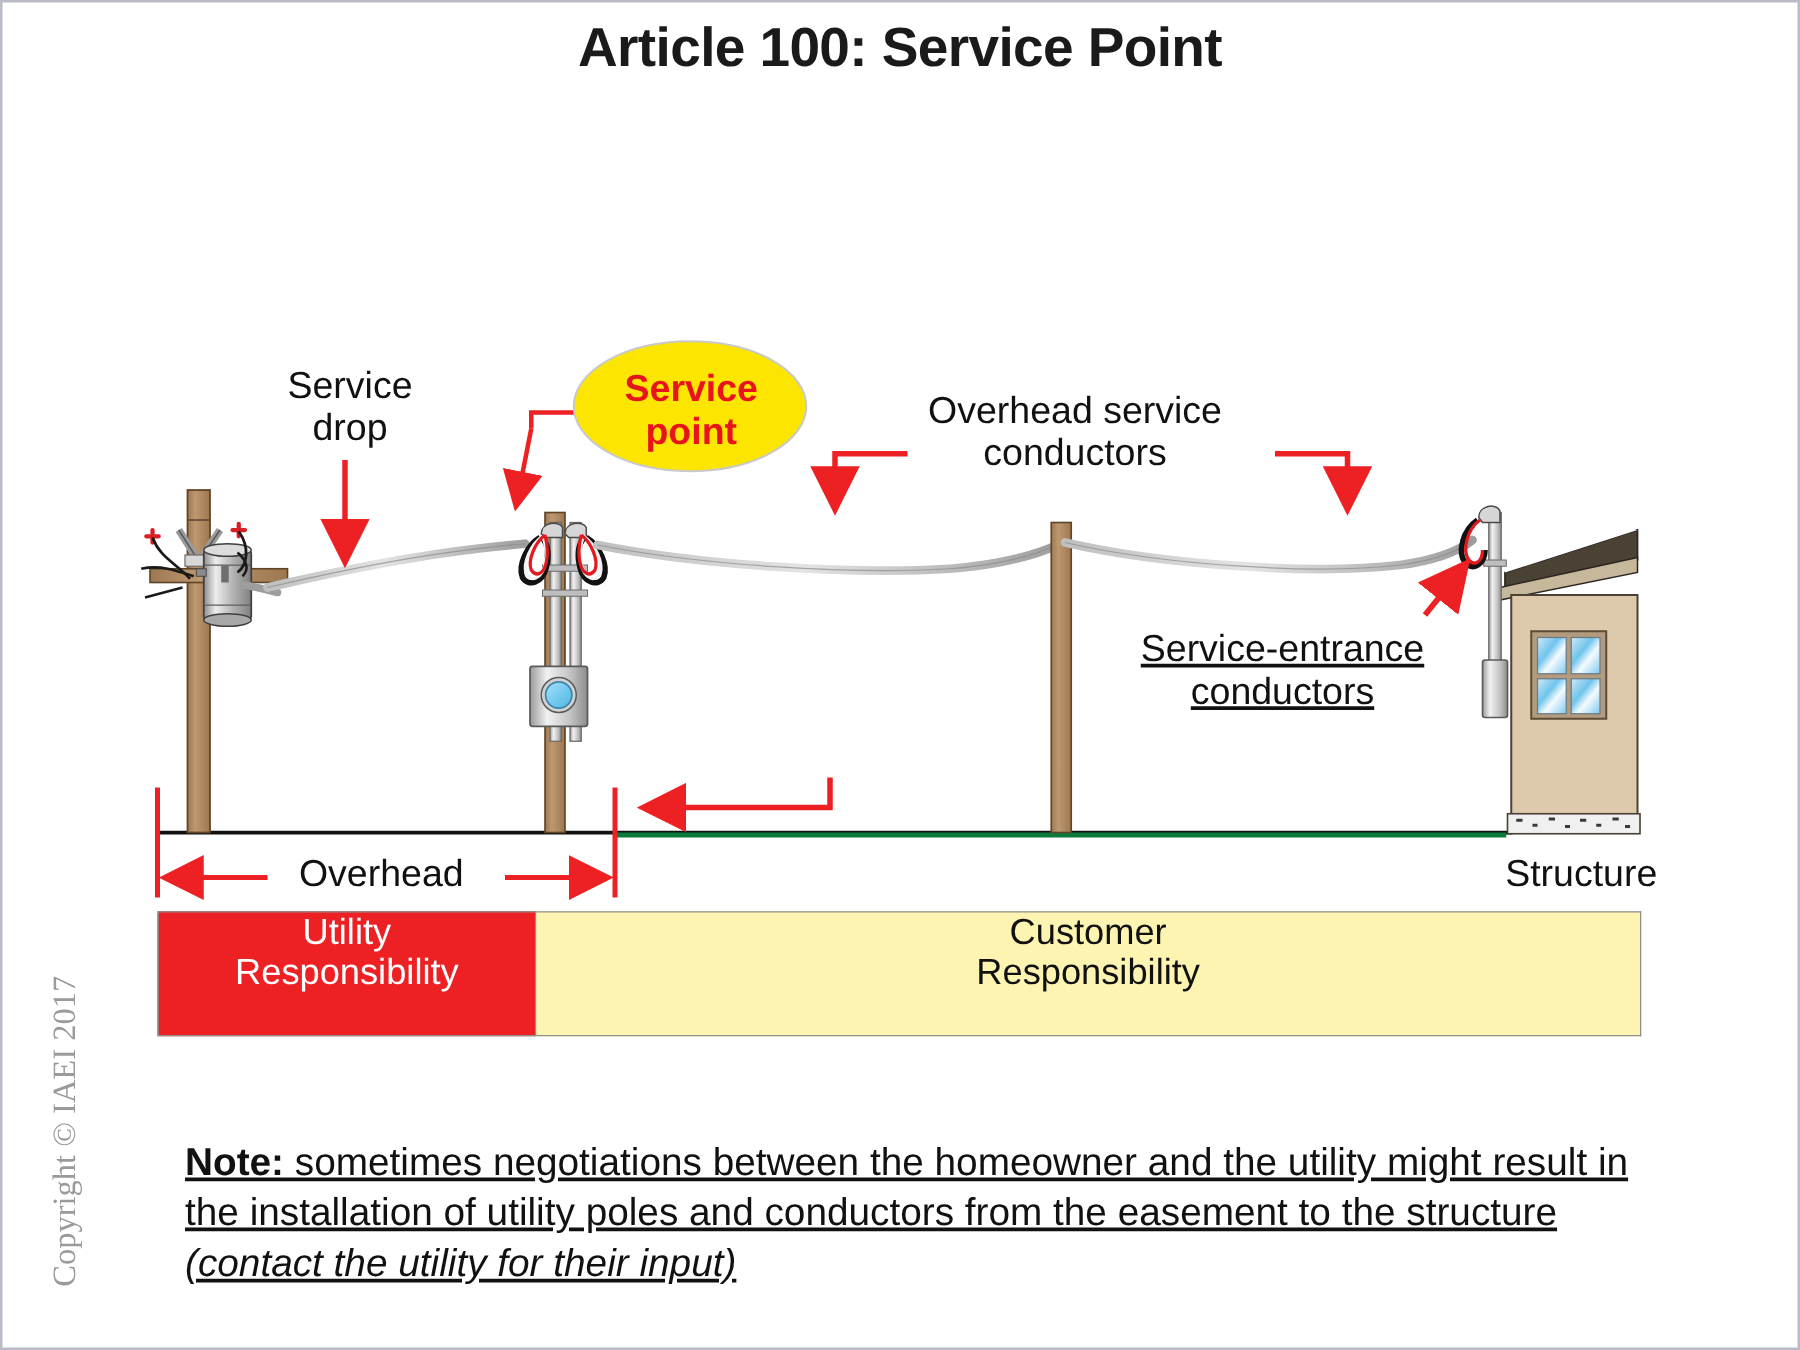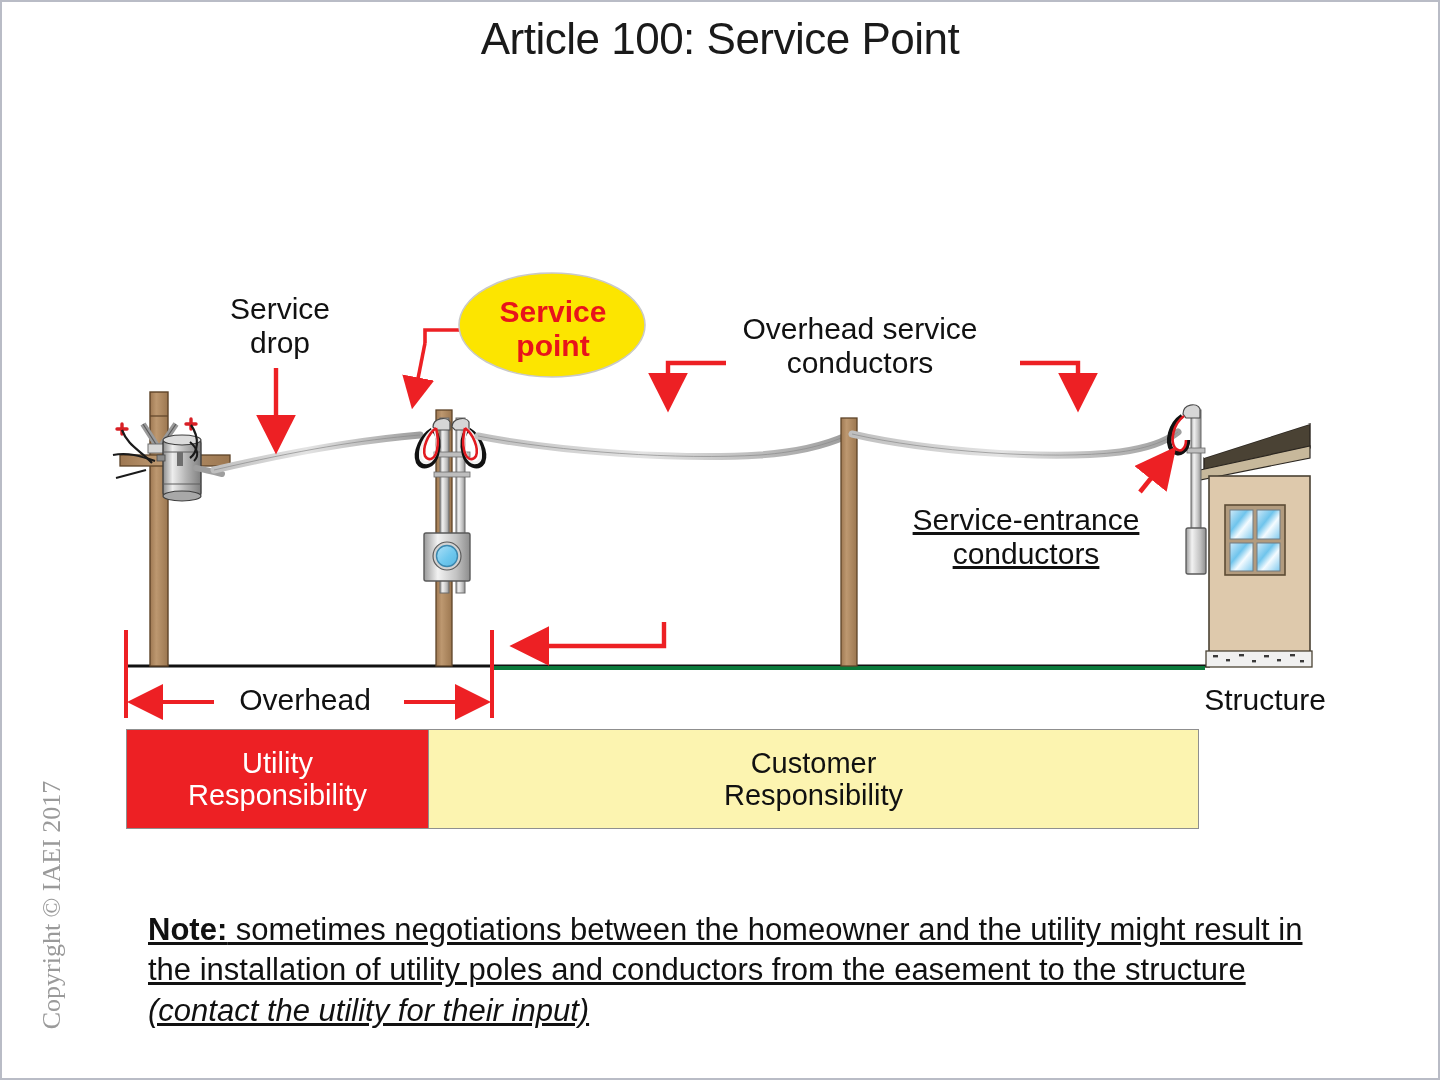--- a/index.html
+++ b/index.html
@@ -30,21 +30,21 @@
   }
 
   
   .title {
     position: absolute;
     left: 0;
     top: 14px;
     width: 1440px;
     text-align: center;
     font-size: 44px;
-    font-weight: normal;
+    font-weight: bold;
     color: #1a1a1a;
     letter-spacing: -0.5px;
   }
   .subtitle {
     position: absolute;
     left: 266px;
     top: 118px;
     width: 960px;
     font-size: 33px;
     line-height: 1.35;
@@ -94,31 +94,31 @@
   }
 
   
   .bar {
     position: absolute;
     top: 729px;
     height: 100px;
     box-sizing: border-box;
     border: 1px solid #8f8f8f;
     display: flex;
-    align-items: center;
+    align-items: flex-start;
     justify-content: center;
   }
   .bar-utility {
     left: 126px;
     width: 303px;
     background: #ED2024;
   }
   .bar-customer {
     left: 429px;
-    width: 770px;
+    width: 884px;
     background: #FCF4B0;
     border-left: none;
   }
   .bar-label {
     font-size: 29px;
     line-height: 1.12;
     text-align: center;
     white-space: pre-line;
     z-index: 2;
   }

